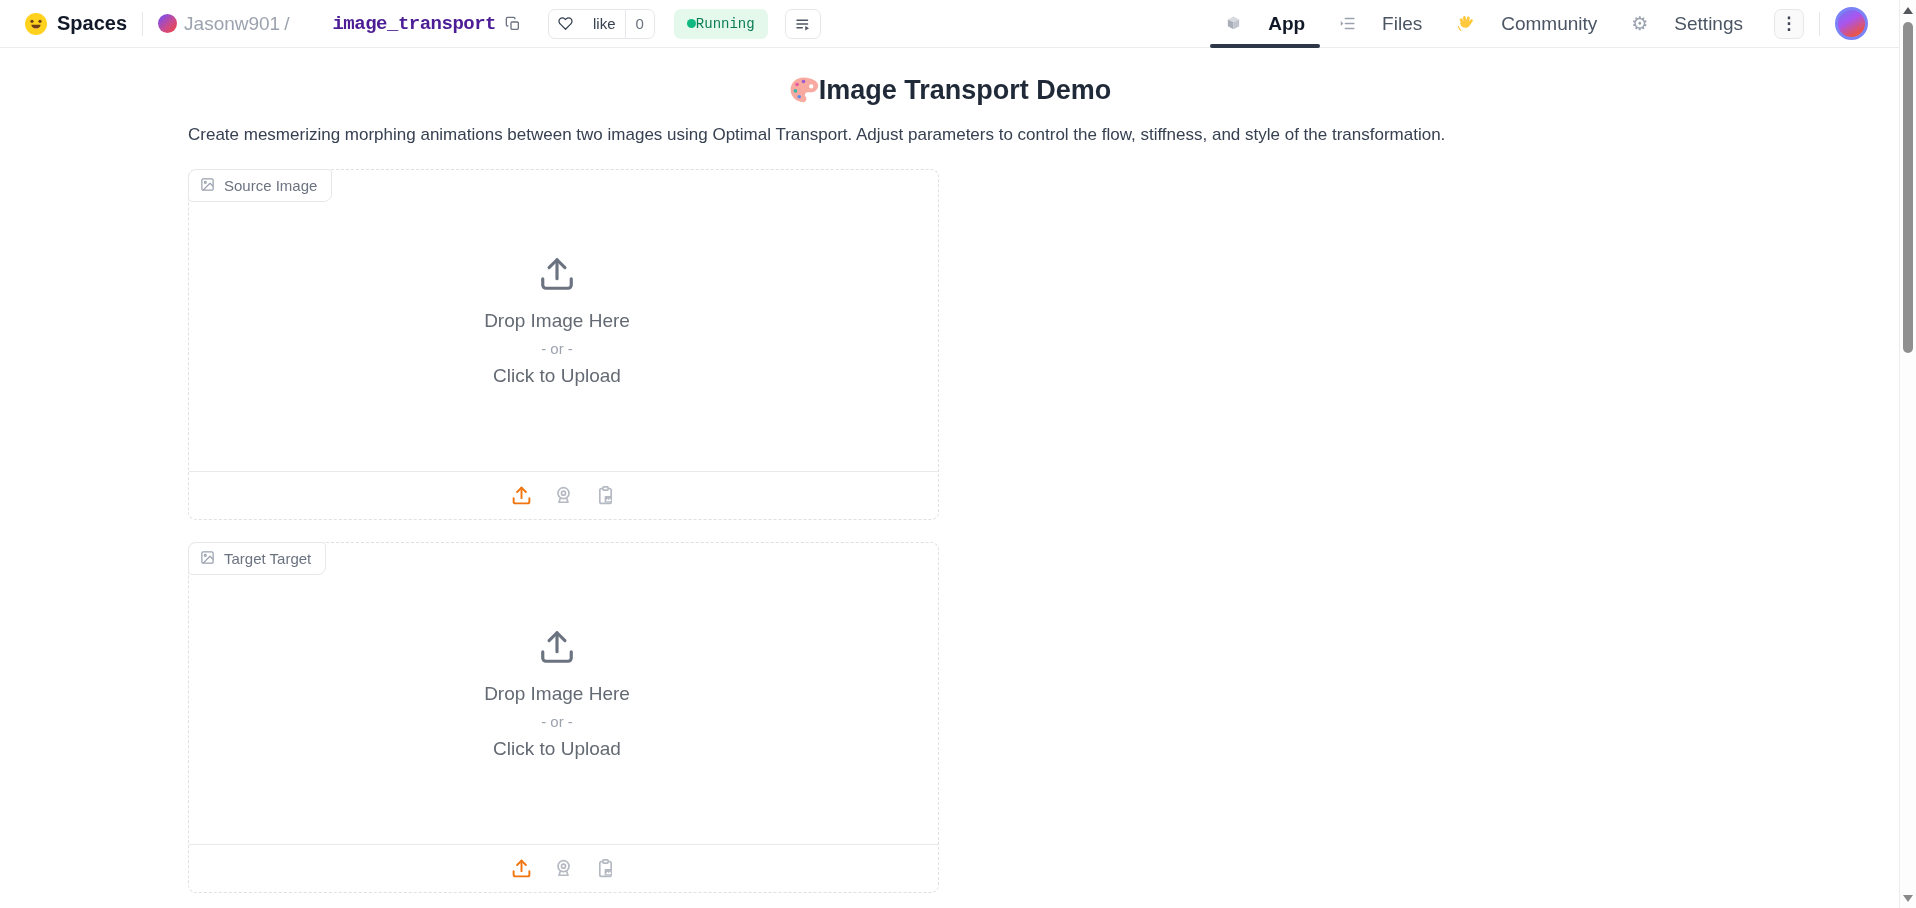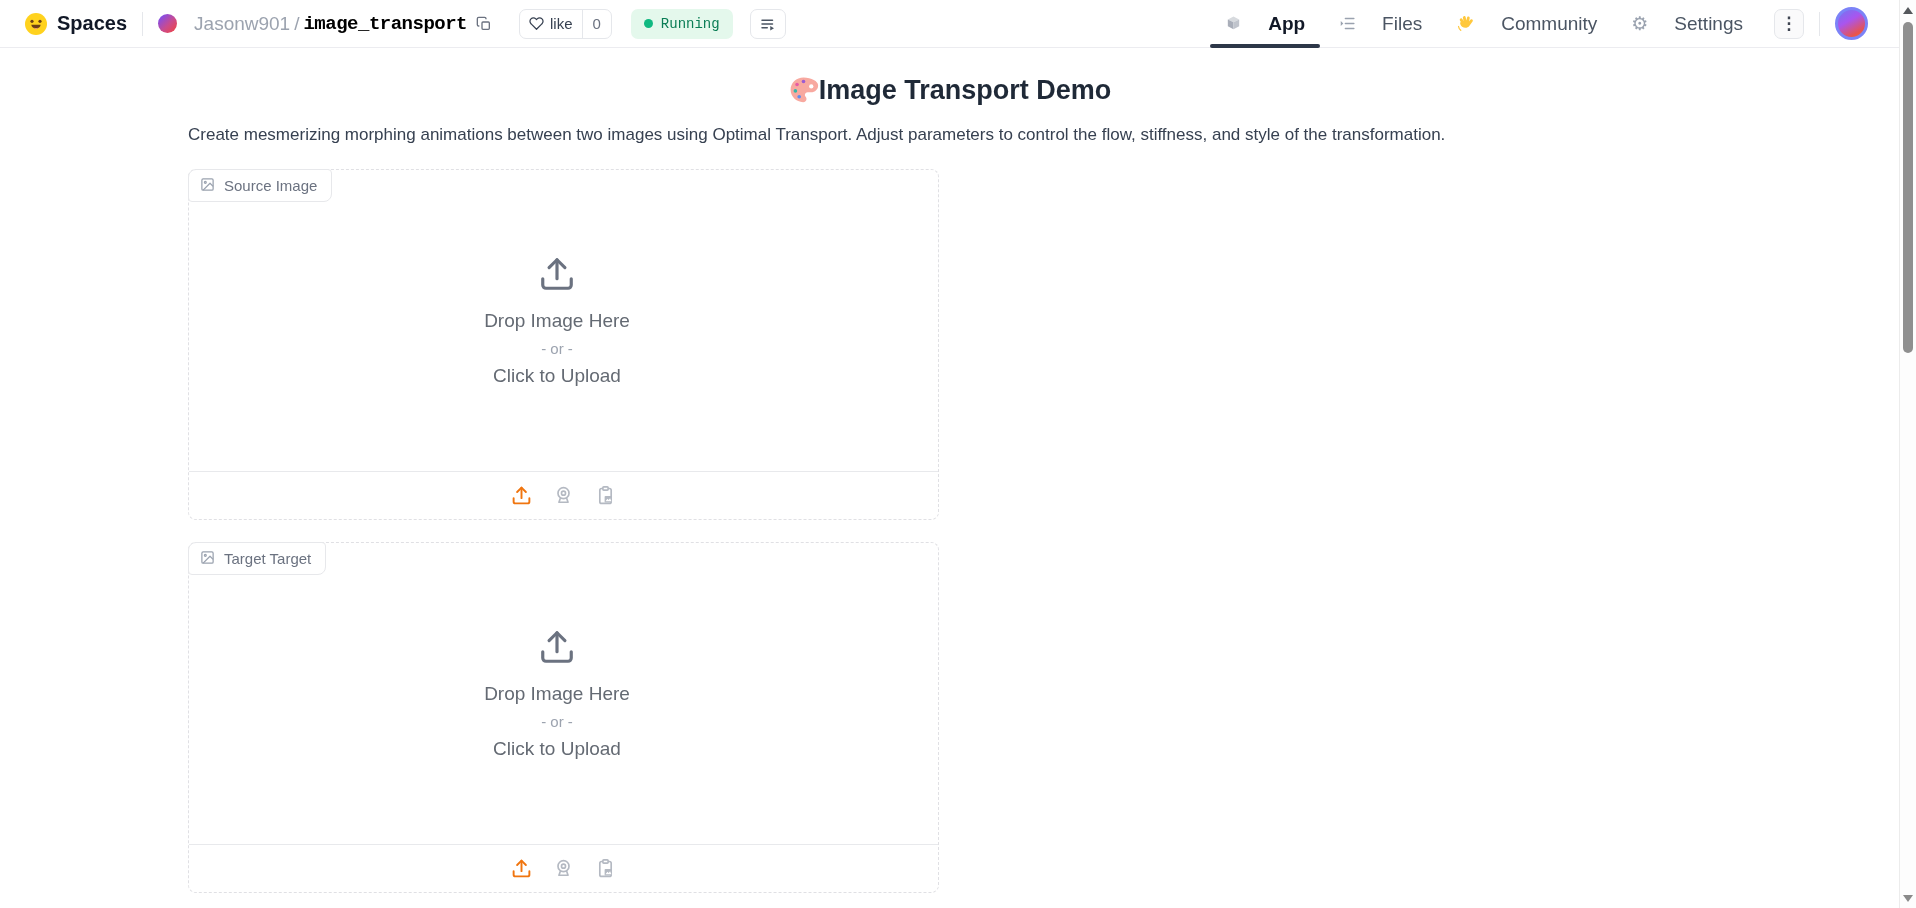--- a/index.html
+++ b/index.html
@@ -5,35 +5,35 @@
   * { margin:0; padding:0; box-sizing:border-box; }
   html,body { width:1916px; height:908px; overflow:hidden; background:#fff;
     font-family:"Liberation Sans", sans-serif; color:#1f2937; }
 
   
   .navbar { height:48px; display:flex; align-items:center; padding-left:24px;
     padding-right:48px; background:#fff; border-bottom:1px solid #ececf0; position:relative; }
   .brand-group { display:flex; align-items:center; gap:9px; cursor:pointer; text-decoration:none; }
   .brand { font-size:20px; font-weight:bold; color:#111827; }
   .vsep { width:1px; height:24px; background:#e5e7eb; margin:0 15px; }
-  .space-author { display:flex; align-items:center; gap:17px; cursor:pointer; }
+  .space-author { display:flex; align-items:center; gap:7px; cursor:pointer; }
   .author-avatar { width:19px; height:19px; border-radius:50%;
     background:linear-gradient(135deg,#7d4df0 10%,#c94b8f 55%,#ef4444 95%); }
   .author-name { font-size:19px; color:#9ca3af; }
   .slash { font-size:19px; color:#9ca3af; margin:0 4px; }
   .repo-name { font-family:"Liberation Mono", monospace; font-weight:bold; font-size:19px;
-    color:#000000; letter-spacing:-0.5px; cursor:pointer; }
+    color:#4c1d95; letter-spacing:-0.5px; cursor:pointer;margin-left:39px; }
   .copy-btn { background:none; border:none; color:#6b7280; margin-left:9px; cursor:pointer;
     display:flex; align-items:center; }
   .like-button { display:flex; align-items:stretch; border:1px solid #e5e7eb; border-radius:7px;
     margin-left:27px; height:30px; background:#fff; cursor:pointer; overflow:hidden; }
-  .like-left { display:flex; align-items:center; gap:6px; padding:0 9px; color:#374151; font-size:15px; }
+  .like-left { display:flex; align-items:center; gap:20px; padding:0 9px; color:#374151; font-size:15px; }
   .like-count { display:flex; align-items:center; padding:0 10px; border-left:1px solid #e5e7eb;
     color:#6b7280; font-size:15px; }
-  .running-badge { display:flex; align-items:center; gap:8px; margin-left:19px; height:30px;
+  .running-badge { display:flex; align-items:center; gap:0; margin-left:19px; height:30px;
     padding:0 13px; border-radius:7px; background:#e4f8ec; cursor:pointer; }
   .running-dot { width:9px; height:9px; border-radius:50%; background:#10b981; }
   .running-text { font-family:"Liberation Mono", monospace; font-size:14px; color:#0a7d55; }
   .logs-btn { margin-left:17px; width:36px; height:30px; border:1px solid #e5e7eb; border-radius:7px;
     background:#fff; color:#4b5563; display:flex; align-items:center; justify-content:center; cursor:pointer; }
 
   .nav-tabs { margin-left:auto; display:flex; align-items:center; height:100%; }
   .tab { position:relative; height:100%; display:flex; align-items:center; gap:26px;
     padding:0 17px; font-size:19px; color:#4b5563; cursor:pointer; }
   .tab.active { color:#111827; font-weight:bold; }

